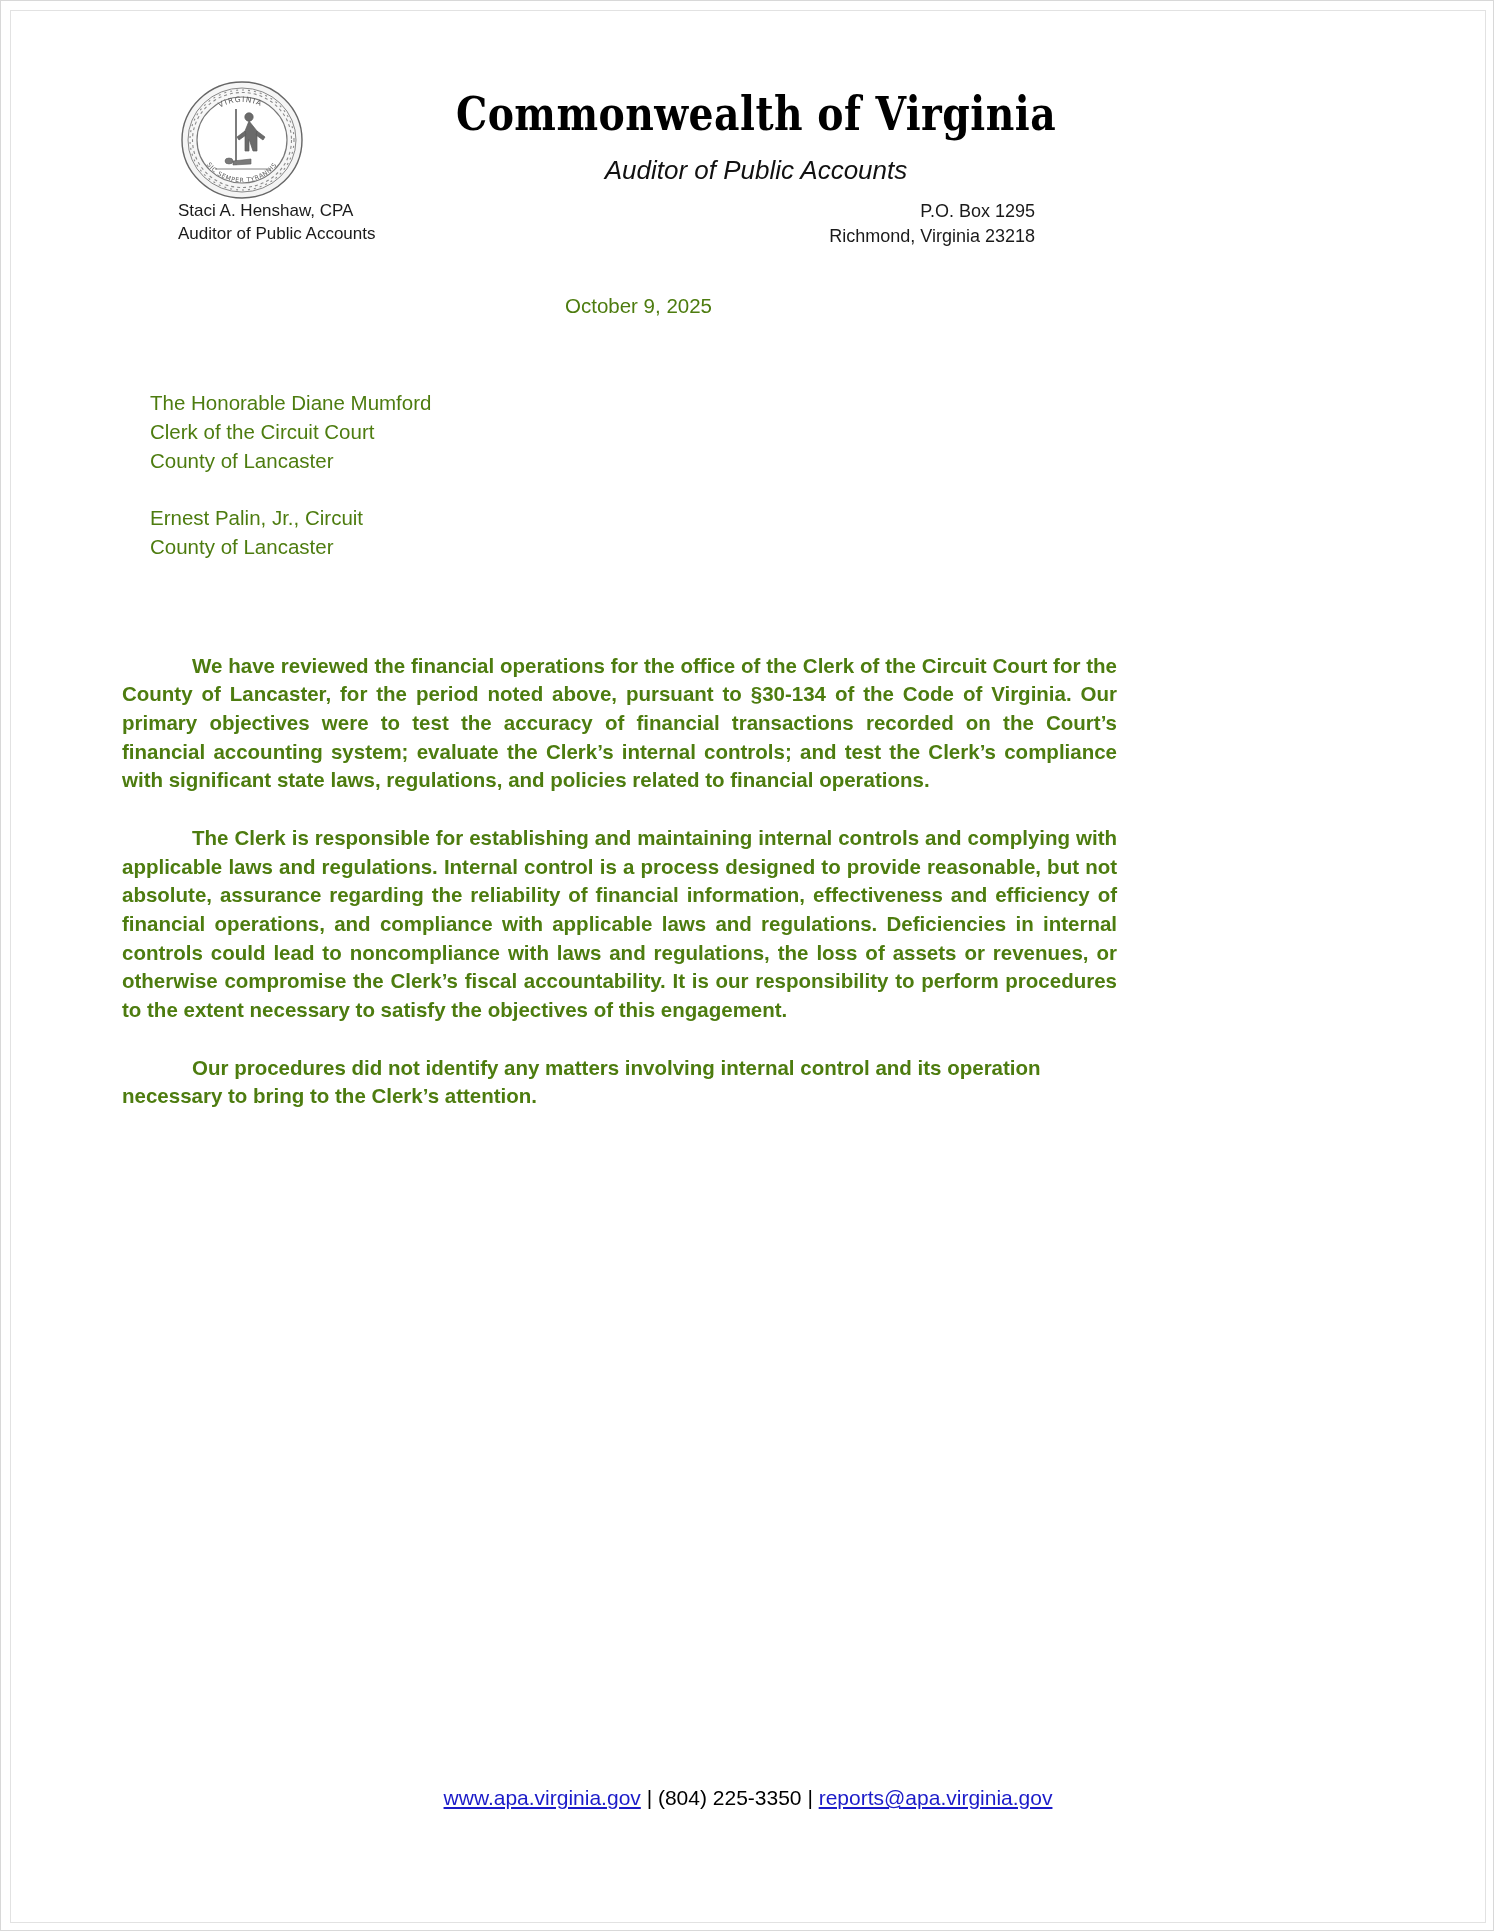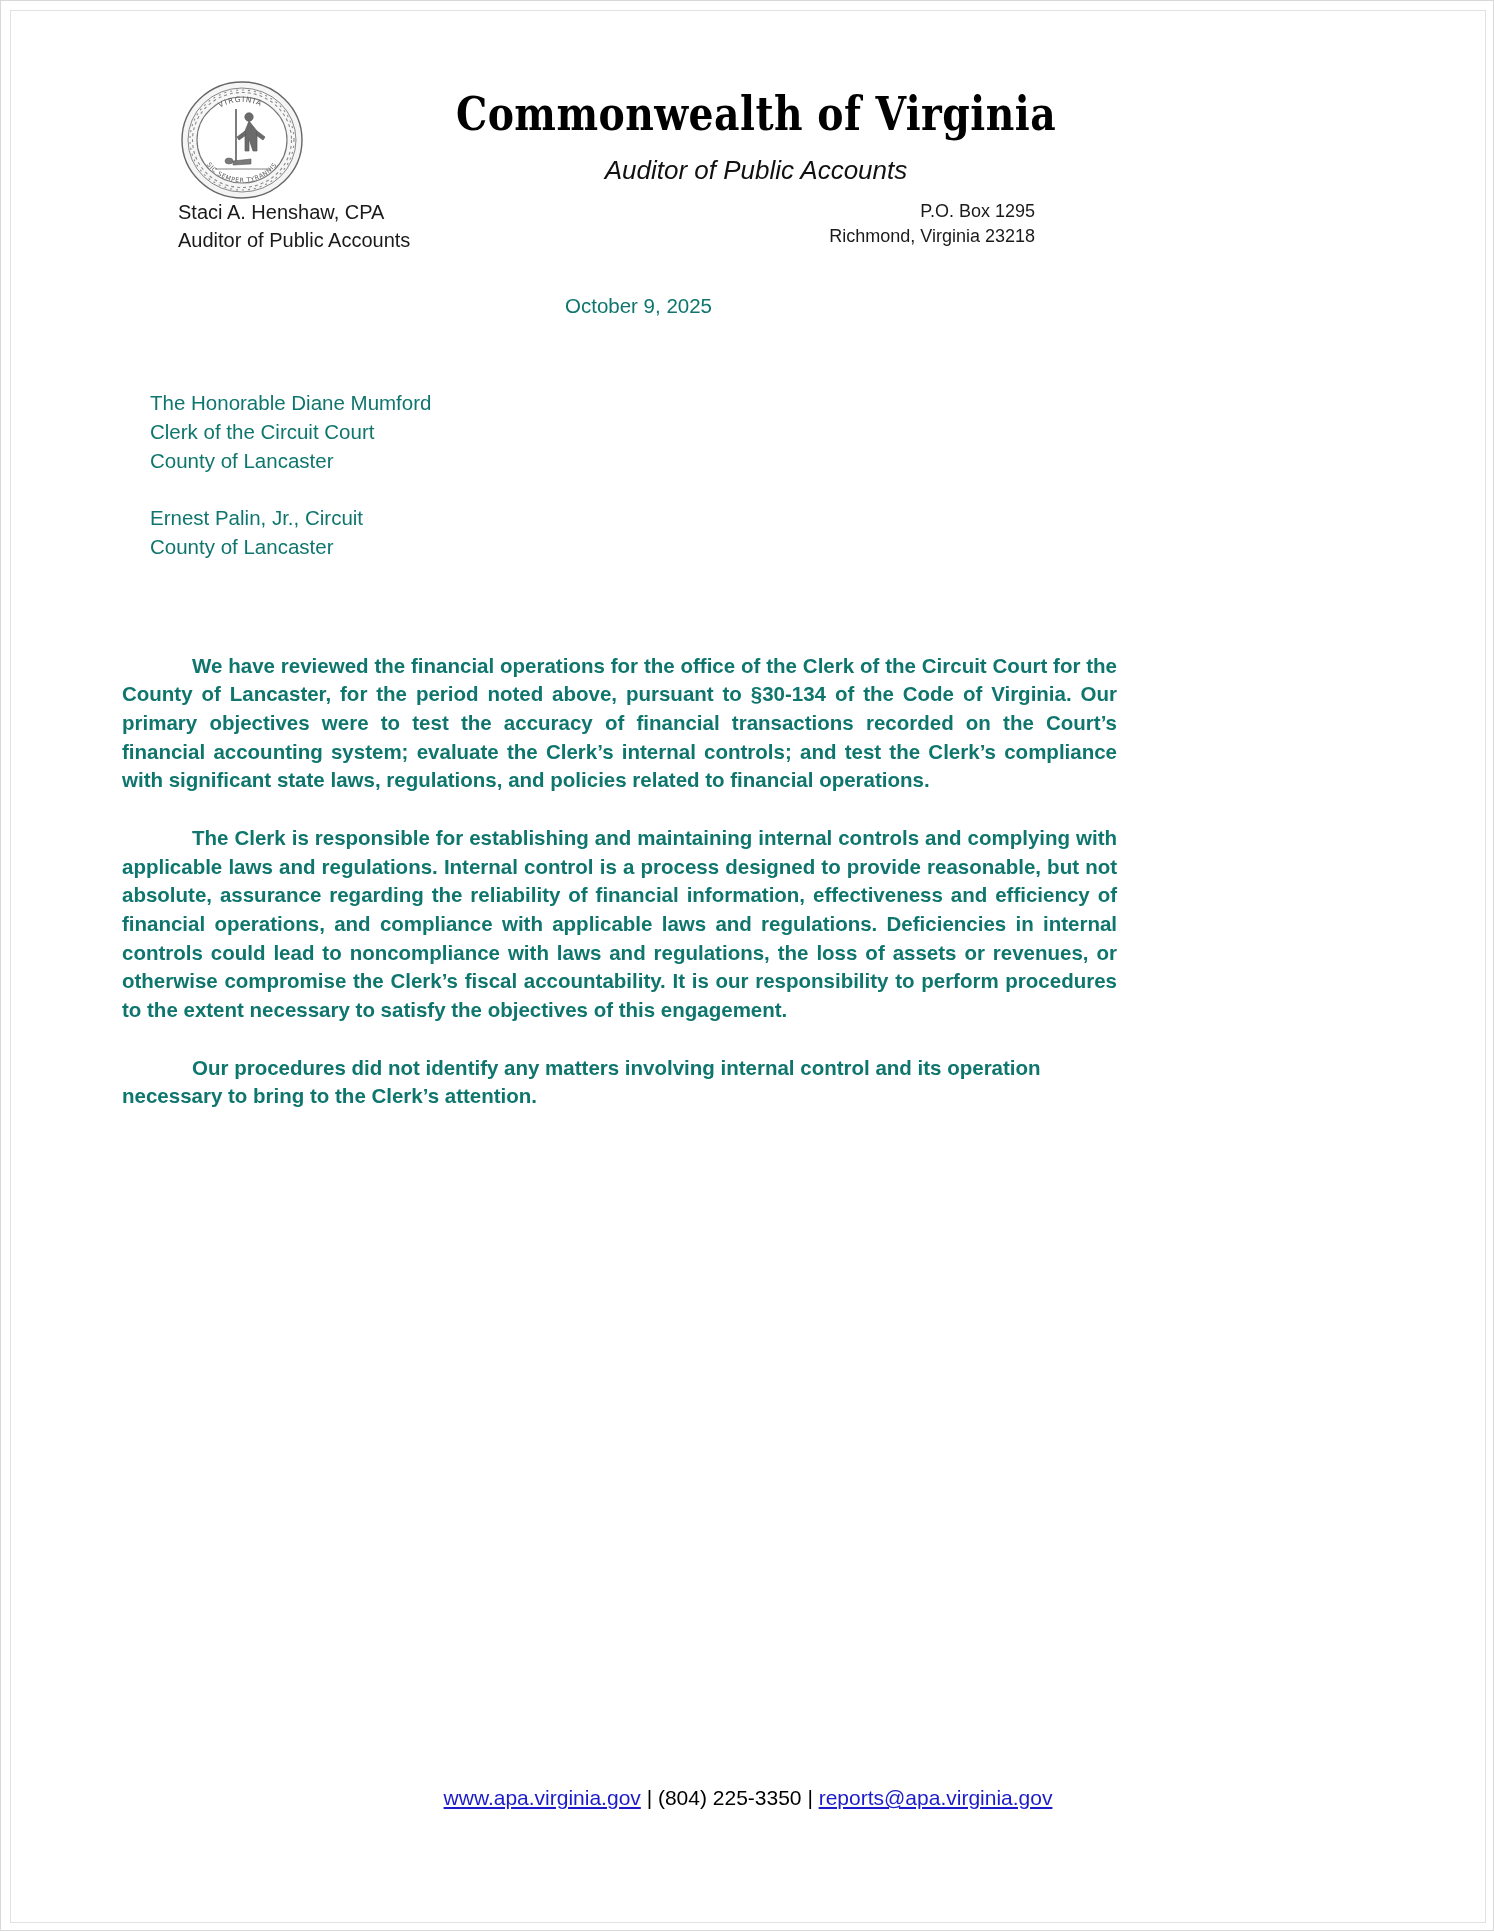--- a/index.html
+++ b/index.html
@@ -74,42 +74,42 @@
     text-align: center;
     font-family: "Liberation Sans", sans-serif;
     font-style: italic;
     font-size: 26px;
     color: #111111;
   }
   .contact-left {
     position: absolute;
     left: 167px;
     top: 188px;
-    font-size: 20px;
+    font-size: 17px;
     line-height: 1.38;
     color: #1a1a1a;
   }
   .contact-right {
     position: absolute;
     right: 450px;
     top: 188px;
     text-align: right;
     font-size: 18px;
     line-height: 1.38;
     color: #1a1a1a;
   }
 
   
   .letter-body {
     position: absolute;
     left: 111px;
     top: 283px;
     width: 995px;
     font-size: 20.5px;
-    color: #0f766e;
+    color: #4d7c0f;
   }
   .date-line {
     text-align: center;
     margin: 0 0 0 0;
     padding-left: 38px;
     font-size: 20.5px;
   }
   .spacer-1 { height: 70px; }
   .spacer-2 { height: 28px; }
   .spacer-3 { height: 28px; }

